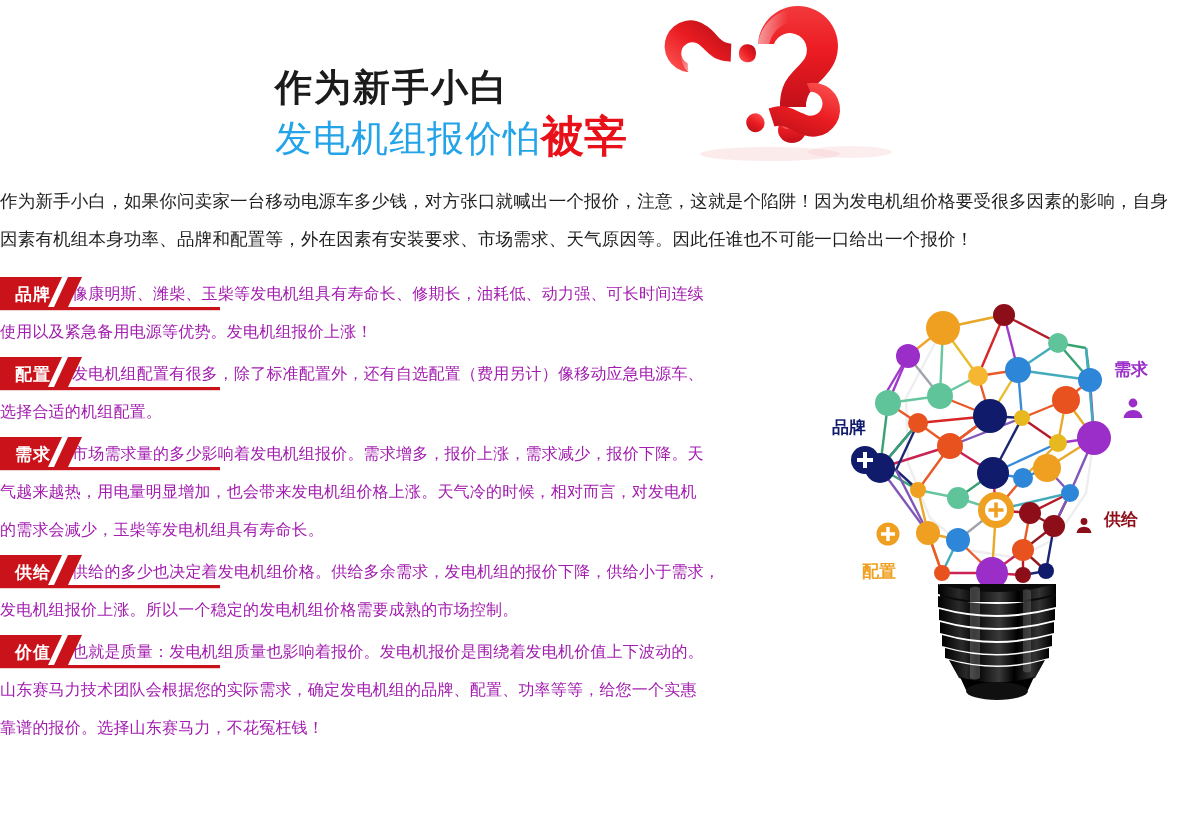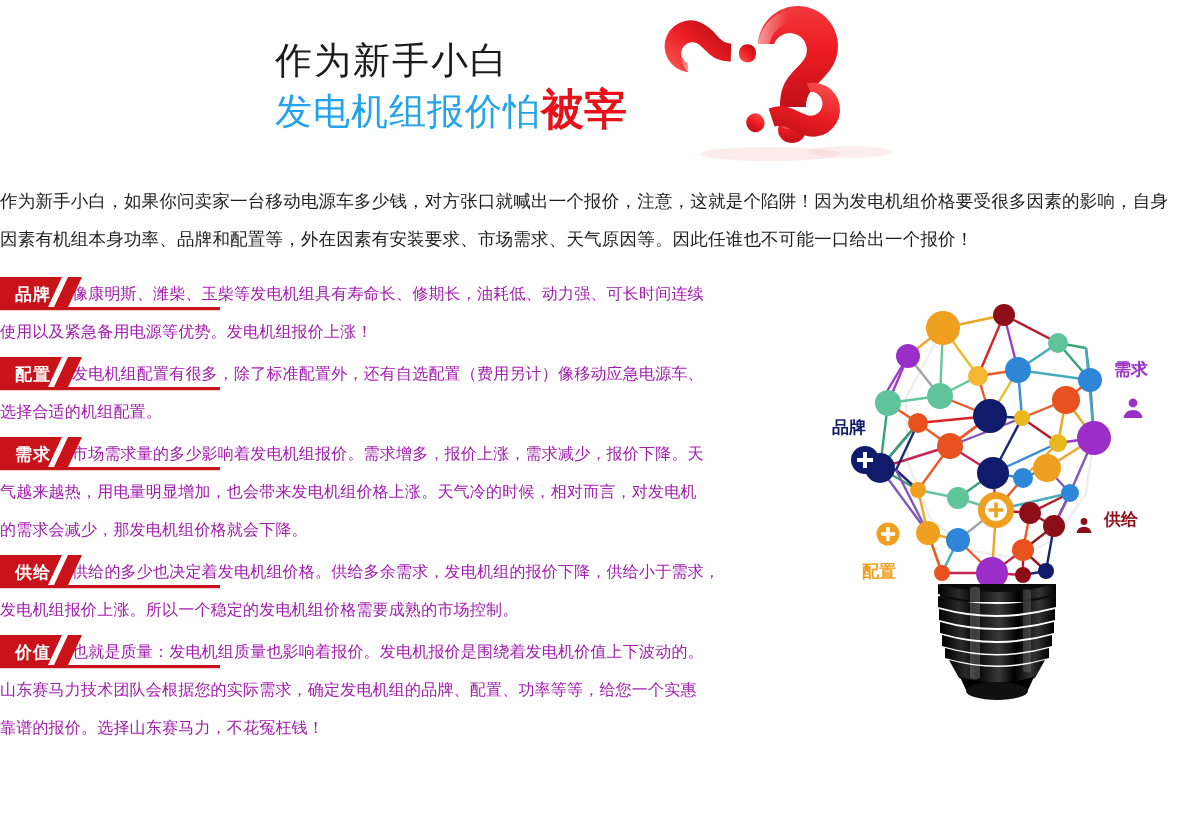--- a/index.html
+++ b/index.html
@@ -10,21 +10,21 @@
     color:#1a1a1a;
     overflow:hidden;
     position:relative;
   }
 
   
   #header{position:absolute;left:0;top:0;width:1200px;height:168px;}
   #header-text{position:absolute;left:275px;top:38px;}
   .head-line1{
     font-size:37px;line-height:45px;color:#1b1b1b;letter-spacing:2px;
-    white-space:nowrap;font-weight:400;
+    white-space:nowrap;font-weight:700;margin-top:27px;
   }
   .head-line2{
     font-size:37px;line-height:46px;letter-spacing:1px;white-space:nowrap;
     margin-top:4px;
   }
   .head-blue{color:#23a3e8;}
   .head-red{color:#e8111a;font-weight:bold;font-size:43px;letter-spacing:0px;font-family:Liberation Serif, serif;}
 
   #qmarks{position:absolute;left:660px;top:2px;width:260px;height:168px;}
 
@@ -158,21 +158,21 @@
       <svg width="230" height="34" viewBox="0 0 230 34">
         <path d="M0 0 H62 L48 30 H0 Z" fill="#c9121a"></path>
         <path d="M68 0 H82 L68 30 H54 Z" fill="#c9121a"></path>
         <rect x="0" y="30" width="220" height="3.2" fill="#c9121a"></rect>
       </svg>
       <div class="tag-label">需求</div>
     </div>
     <div class="sec-body">
       <span class="ln first">市场需求量的多少影响着发电机组报价。需求增多，报价上涨，需求减少，报价下降。天</span>
       <span class="ln">气越来越热，用电量明显增加，也会带来发电机组价格上涨。天气冷的时候，相对而言，对发电机</span>
-      <span class="ln">的需求会减少，那发电机组价格就会下降。</span>
+      <span class="ln">的需求会减少，玉柴等发电机组具有寿命长。</span>
     </div>
   </div>
 
   <div class="section">
     <div class="tag">
       <svg width="230" height="34" viewBox="0 0 230 34">
         <path d="M0 0 H62 L48 30 H0 Z" fill="#c9121a"></path>
         <path d="M68 0 H82 L68 30 H54 Z" fill="#c9121a"></path>
         <rect x="0" y="30" width="220" height="3.2" fill="#c9121a"></rect>
       </svg>

